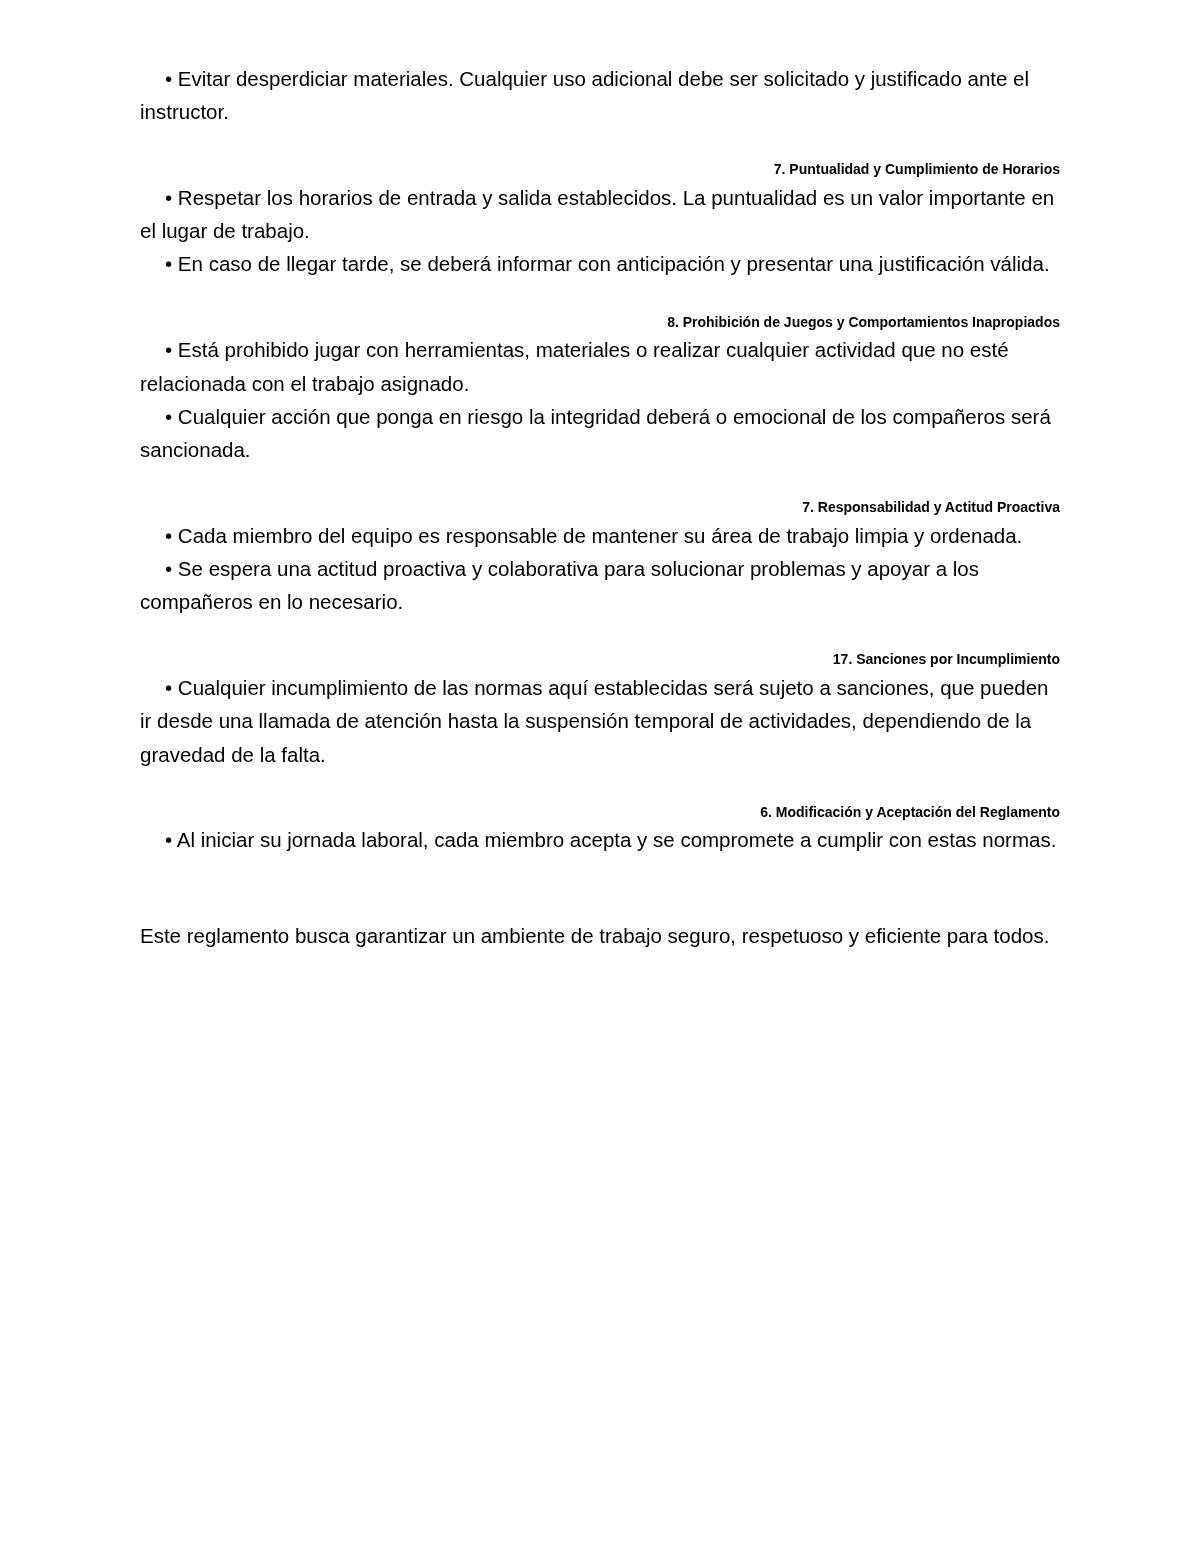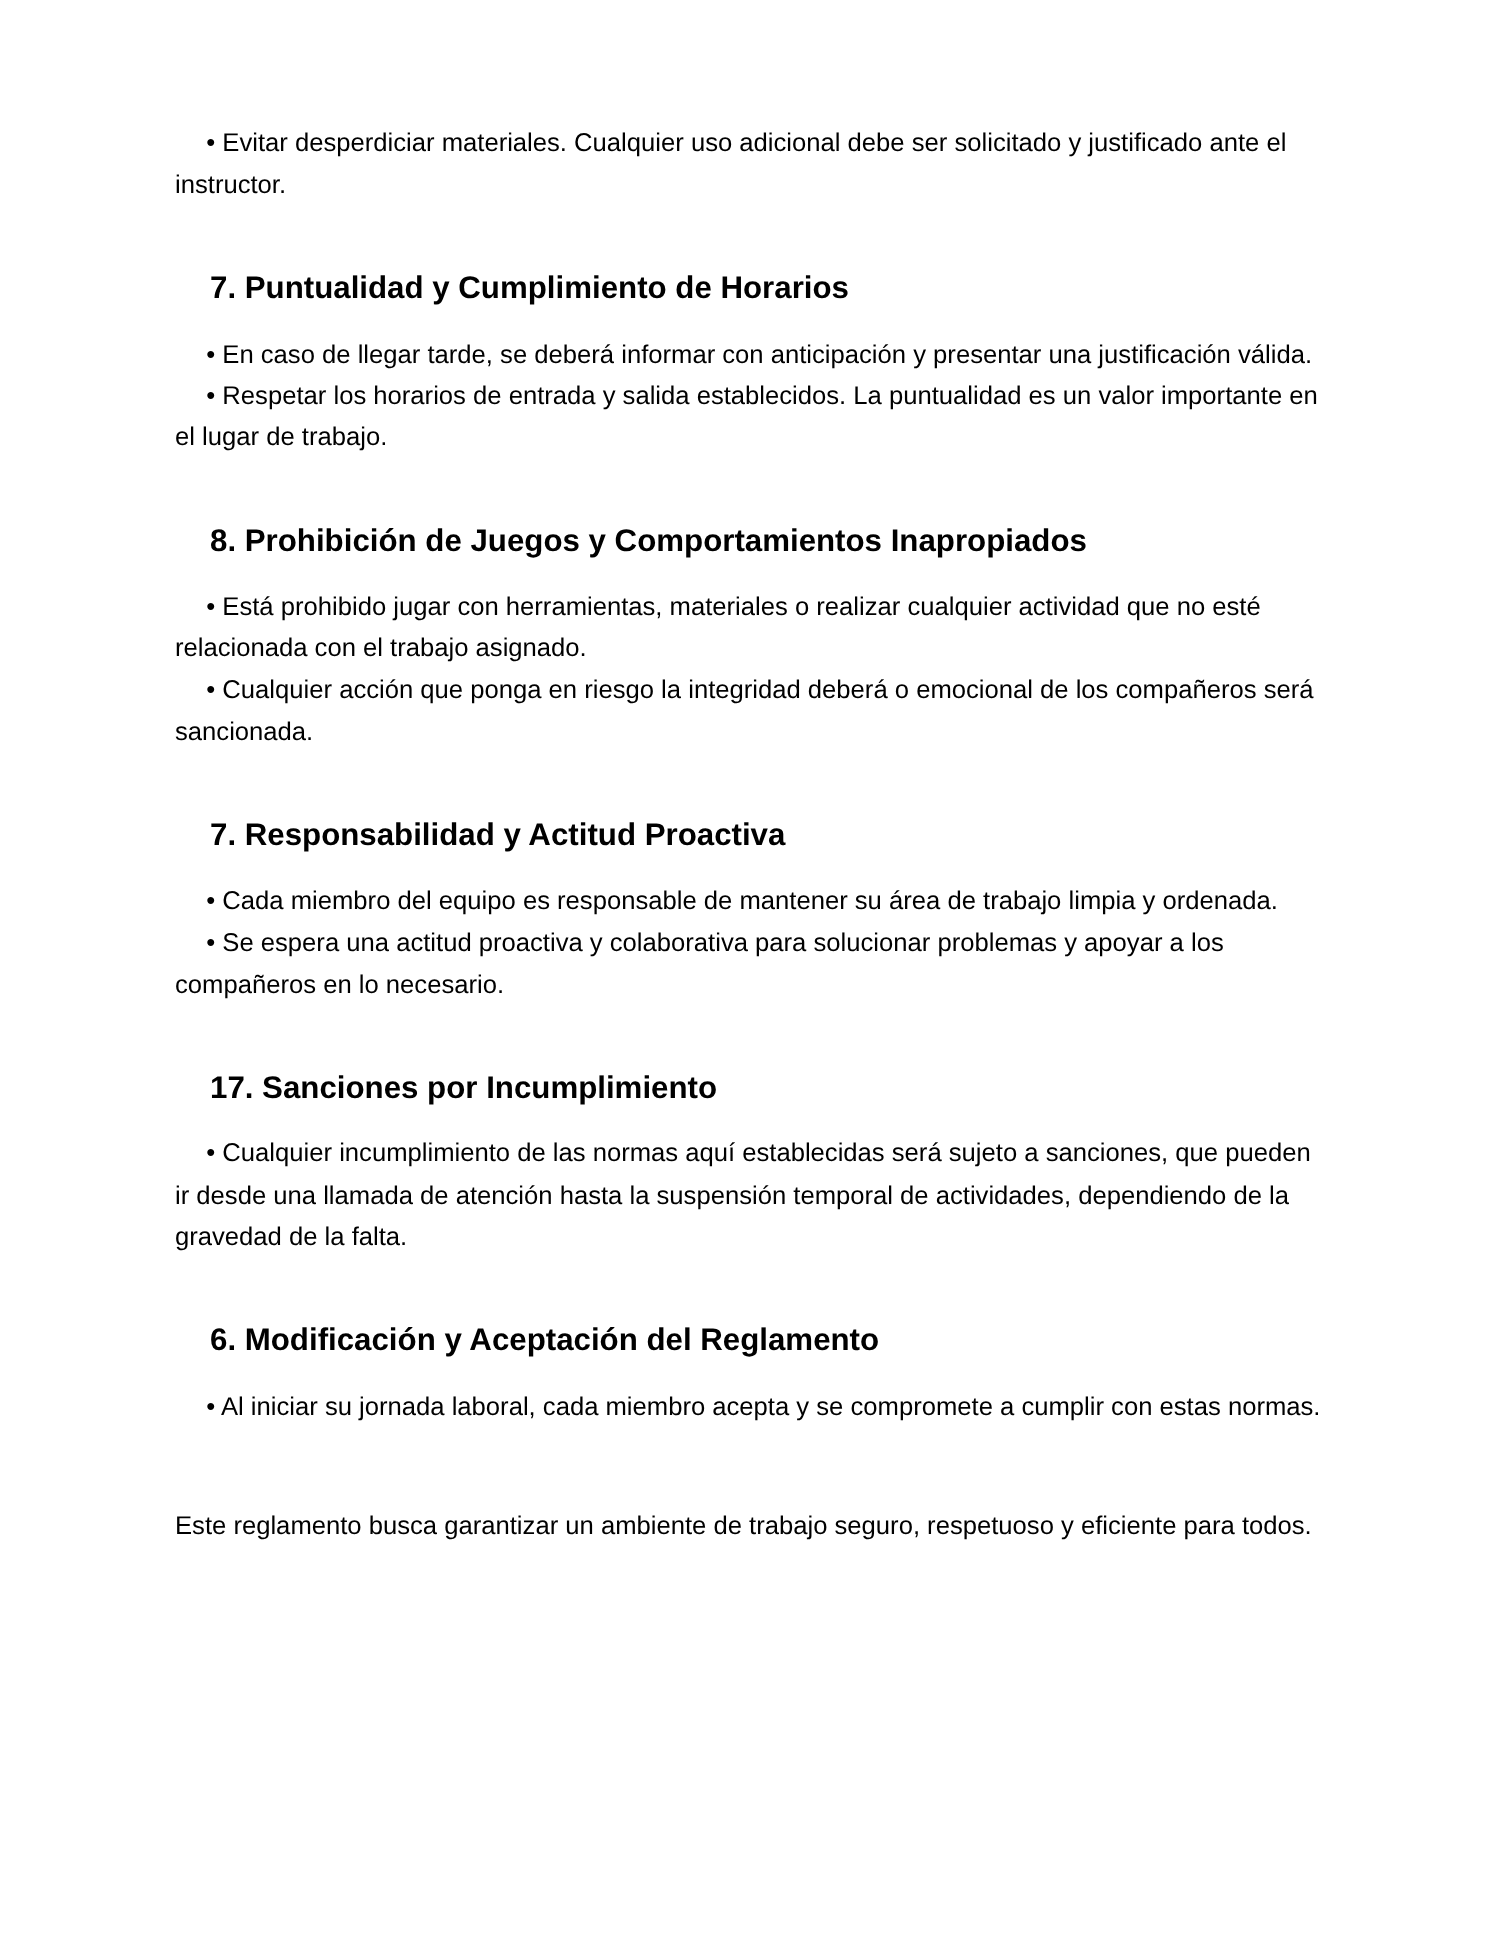--- a/index.html
+++ b/index.html
@@ -12,40 +12,41 @@
     height: 1552px;
     font-family: "Liberation Sans", sans-serif;
     color: #000000;
     -webkit-font-smoothing: antialiased;
   }
   .page {
     position: relative;
     width: 1200px;
     height: 1552px;
     box-sizing: border-box;
-    padding: 98px 140px 0 140px;
+    padding: 62px 140px 0 140px;
     background: #ffffff;
   }
   .doc-body {
     font-size: 20.5px;
     line-height: 1.62;
   }
   .para {
     margin: 0;
     text-align: left;
   }
   .para.indent-bullet {
     text-indent: 25px;
   }
   .heading {
-    margin: 16px;
+    margin: 0;
     font-weight: bold;
-    font-size: 25px;
+    font-size: 14px;
     line-height: 1.62;
     text-indent: 12px;
+    text-align: right;
   }
   .spacer-sm {
     height: 30px;
   }
   .spacer-lg {
     height: 62px;
   }
   .closing {
     margin: 0;
   }
@@ -53,22 +54,22 @@
 </head>
 <body>
 
 <div class="page">
   <div class="doc-body">
 
     <p class="para indent-bullet">• Evitar desperdiciar materiales. Cualquier uso adicional debe ser solicitado y justificado ante el instructor.</p>
     <div class="spacer-sm"></div>
 
     <p class="heading">7. Puntualidad y Cumplimiento de Horarios</p>
+    <p class="para indent-bullet">• Respetar los horarios de entrada y salida establecidos. La puntualidad es un valor importante en el lugar de trabajo.</p>
     <p class="para indent-bullet">• En caso de llegar tarde, se deberá informar con anticipación y presentar una justificación válida.</p>
-    <p class="para indent-bullet">• Respetar los horarios de entrada y salida establecidos. La puntualidad es un valor importante en el lugar de trabajo.</p>
     <div class="spacer-sm"></div>
 
     <p class="heading">8. Prohibición de Juegos y Comportamientos Inapropiados</p>
     <p class="para indent-bullet">• Está prohibido jugar con herramientas, materiales o realizar cualquier actividad que no esté relacionada con el trabajo asignado.</p>
     <p class="para indent-bullet">• Cualquier acción que ponga en riesgo la integridad deberá o emocional de los compañeros será sancionada.</p>
     <div class="spacer-sm"></div>
 
     <p class="heading">7. Responsabilidad y Actitud Proactiva</p>
     <p class="para indent-bullet">• Cada miembro del equipo es responsable de mantener su área de trabajo limpia y ordenada.</p>
     <p class="para indent-bullet">• Se espera una actitud proactiva y colaborativa para solucionar problemas y apoyar a los compañeros en lo necesario.</p>

